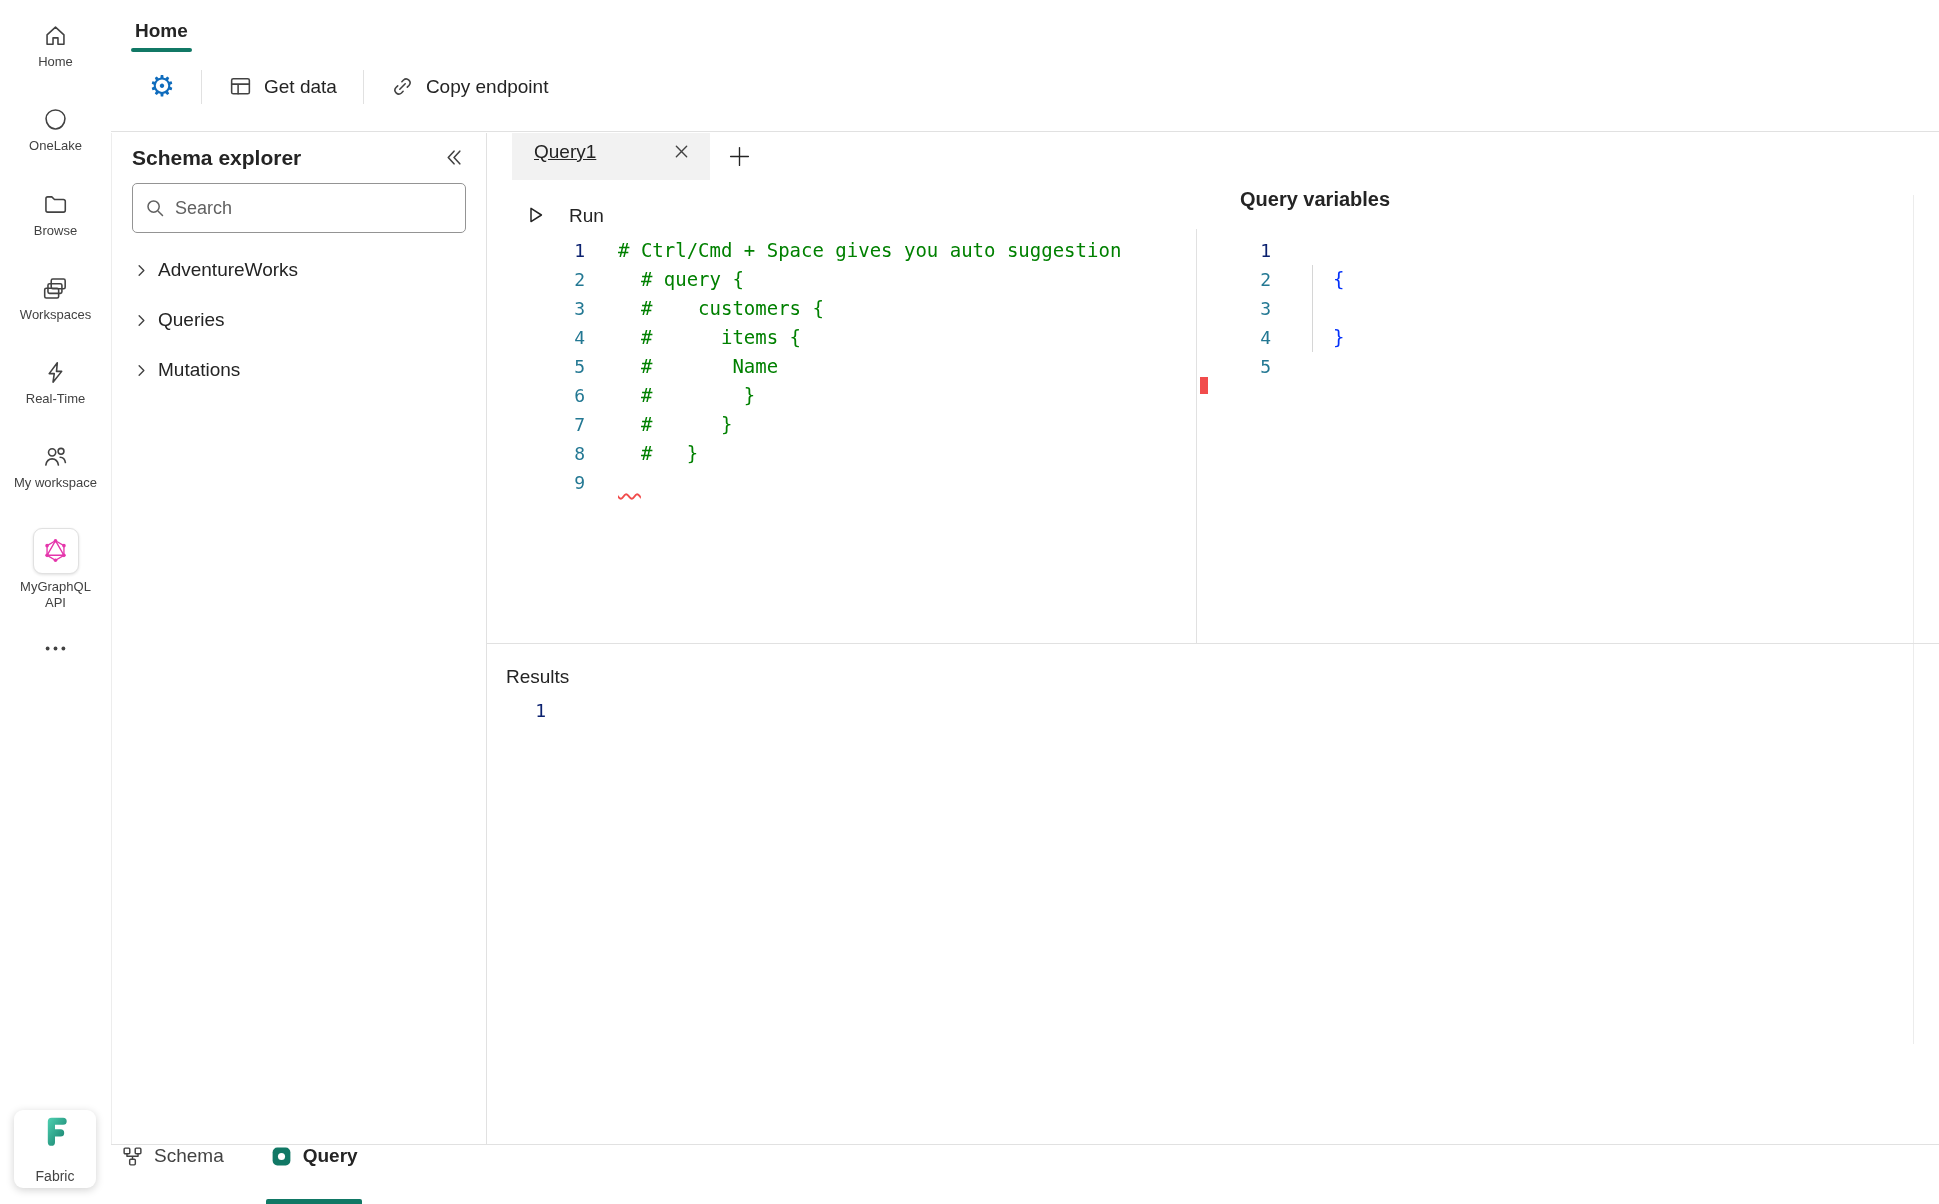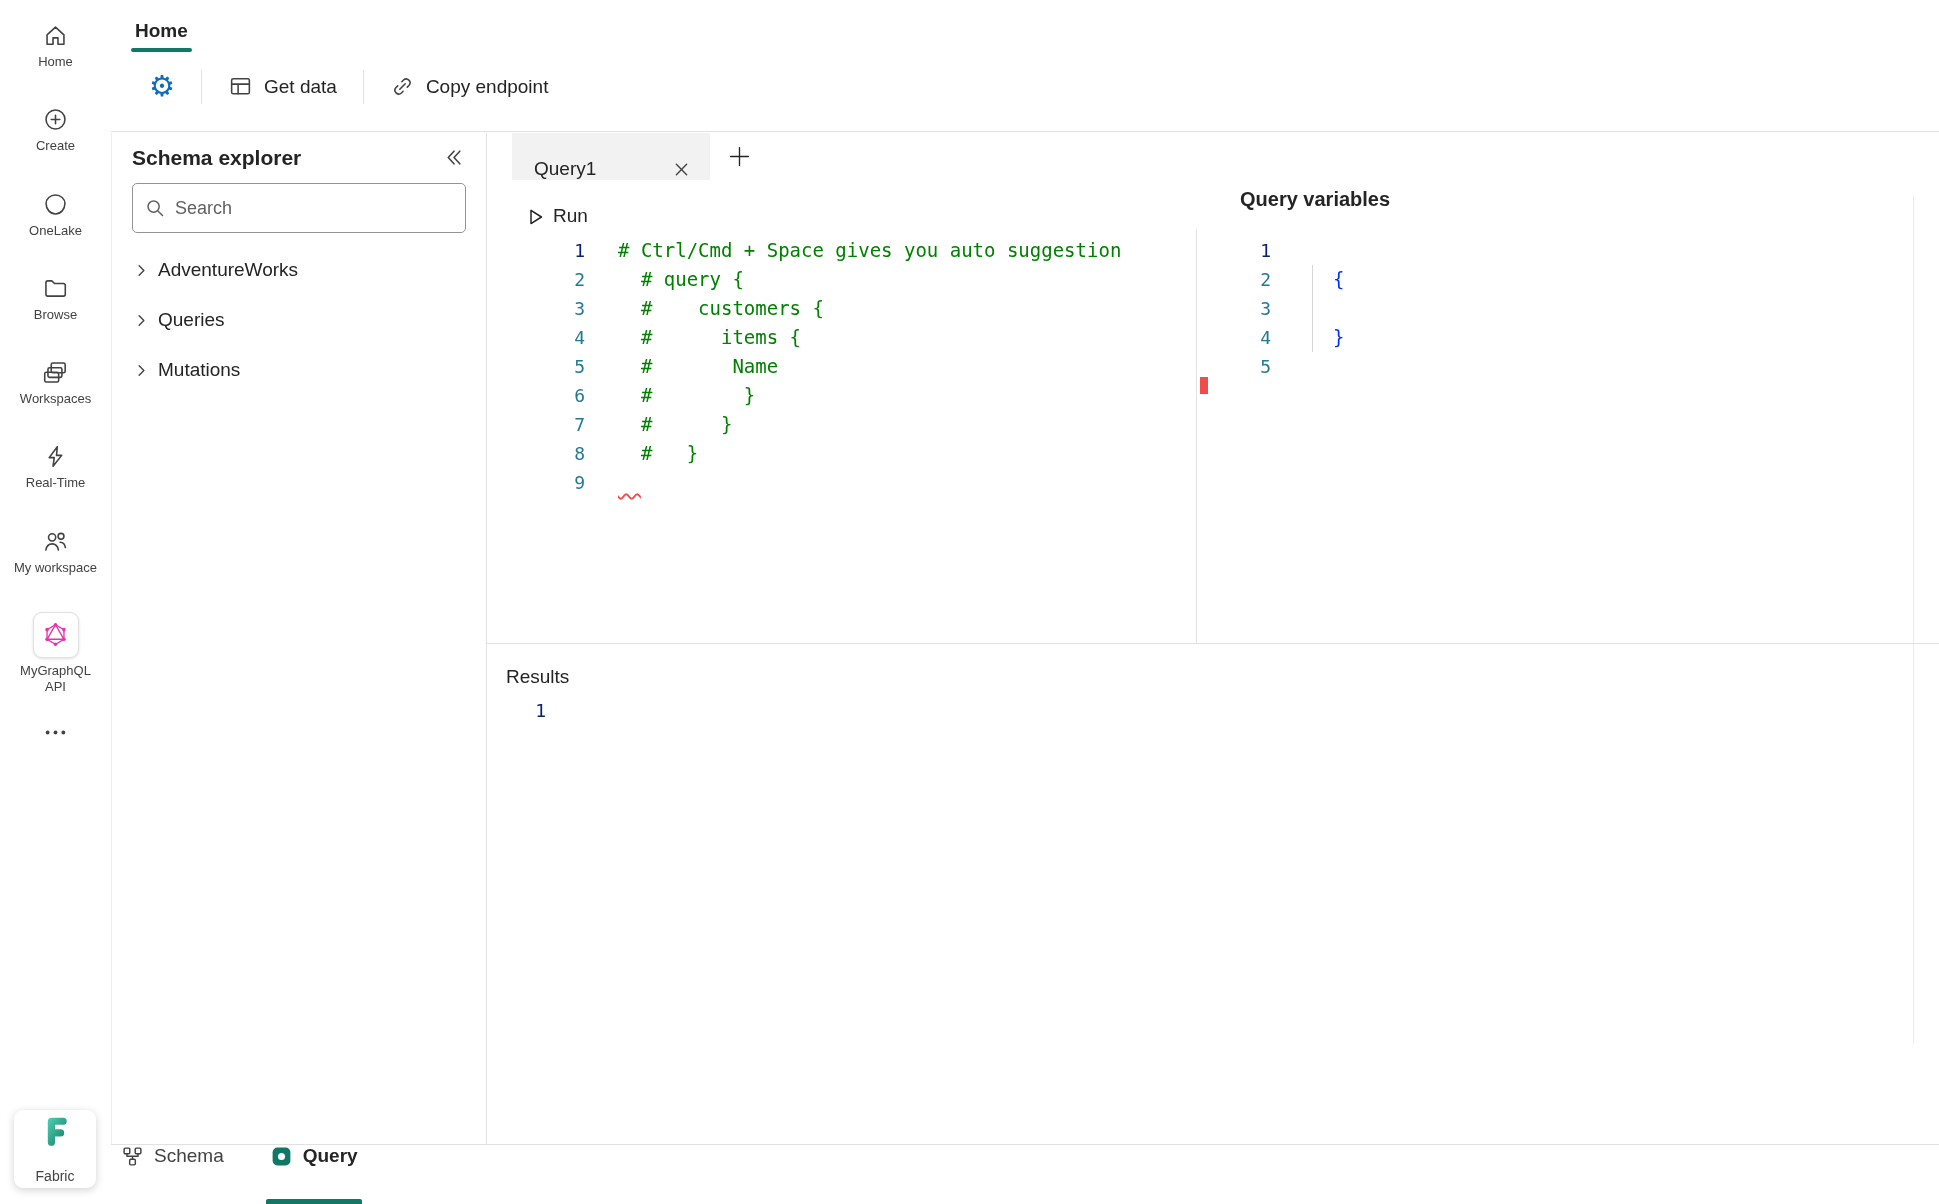--- a/index.html
+++ b/index.html
@@ -49,30 +49,30 @@
   .search-box { margin-top:13px; height:50px; border:1px solid #949494; border-radius:5px; display:flex;
                 align-items:center; padding:0 12px; gap:10px; background:#fff; }
   .search-box input { border:none; outline:none; flex:1; font-size:18px; font-family:"Liberation Sans",sans-serif; color:#242424; background:transparent; }
   .search-box input::placeholder { color:#616161; }
   .tree { margin-top:12px; }
   .tree-item { display:flex; align-items:center; gap:9px; height:50px; font-size:19px; color:#242424; cursor:pointer; padding-left:2px; }
 
   
   .query-area { position:absolute; left:487px; top:133px; right:0; bottom:60px; background:#fff; }
   .tabstrip { height:47px; display:flex; align-items:stretch; }
-  .qtab { width:198px; margin-left:25px; background:#f2f2f2; display:flex; align-items:flex-end;
-          justify-content:space-between; padding:8px 18px 0 22px; font-size:19px; color:#242424; cursor:pointer; }
+  .qtab { width:198px; margin-left:25px; background:#f2f2f2; display:flex; align-items:flex-start;
+          justify-content:space-between; padding:8px 18px 0 22px; font-size:19px; color:#242424; cursor:pointer;text-decoration:underline; }
   .qtab-close { display:flex; padding:3px; cursor:pointer; }
   .newtab-btn { width:58px; display:flex; align-items:center; justify-content:center; cursor:pointer; }
 
   .qv-title { position:absolute; left:753px; top:55px; font-size:20px; font-weight:600; color:#242424; z-index:2; }
 
   .editors { position:absolute; left:0; top:62px; right:0; height:448px; }
   .run-row { height:41px; display:flex; align-items:center; gap:12px; padding-left:38px; font-size:19px; color:#242424; }
-  .run-btn { display:flex; align-items:flex-end; gap:8px; cursor:pointer; }
+  .run-btn { display:flex; align-items:flex-start; gap:24px; cursor:pointer; }
 
   .code-font { font-family:"DejaVu Sans Mono", monospace; font-size:19px; }
   .code-line { display:flex; height:29px; line-height:29px; cursor:text; }
   .ln { width:98px; text-align:right; color:var(--line-number,#237893); flex:none;
         font-family:"DejaVu Sans Mono", monospace; font-size:18px; }
   .ln.active { color:var(--line-number-active,#0b216f); }
   .lc { padding-left:33px; white-space:pre; color:#242424; }
   .lc.comment { color:var(--comment-green,#008000); }
   .lc.bracket { color:var(--bracket-blue,#0431fa); }
   .lc.squiggle { text-decoration-line:underline; text-decoration-style:wavy;
@@ -108,27 +108,20 @@
 
 <div id="app">
 
   <nav class="rail">
     <div class="rail-items">
       <div class="rail-item">
         <svg viewBox="0 0 24 24">
             <path class="stroke" d="M4.5 11.5 12 4.5l7.5 7v8.2h-5.3v-5.6h-4.4v5.6H4.5z"></path>
           </svg>
         <span class="rail-label">Home</span>
-      </div>
-      <div class="rail-item">
-        <svg viewBox="0 0 24 24">
-            <circle class="stroke" cx="12" cy="12" r="8.4"></circle>
-            <path class="stroke" d="M12 8.2v7.6M8.2 12h7.6"></path>
-          </svg>
-        <span class="rail-label">Create</span>
       </div>
       <div class="rail-item">
         <svg viewBox="0 0 24 24">
             <path class="stroke" d="M12 3.6c4.6 0 8.4 3.2 8.4 7.6 0 5-3.8 9.2-8.4 9.2s-8.4-4.2-8.4-9.2c0-4.4 3.8-7.6 8.4-7.6z"></path>
           </svg>
         <span class="rail-label">OneLake</span>
       </div>
       <div class="rail-item">
         <svg viewBox="0 0 24 24">
             <path class="stroke" d="M3.5 6.8c0-.9.7-1.6 1.6-1.6h3.6l2.4 2.4h8a1.6 1.6 0 0 1 1.6 1.6v8a1.6 1.6 0 0 1-1.6 1.6H5.1a1.6 1.6 0 0 1-1.6-1.6z"></path>

